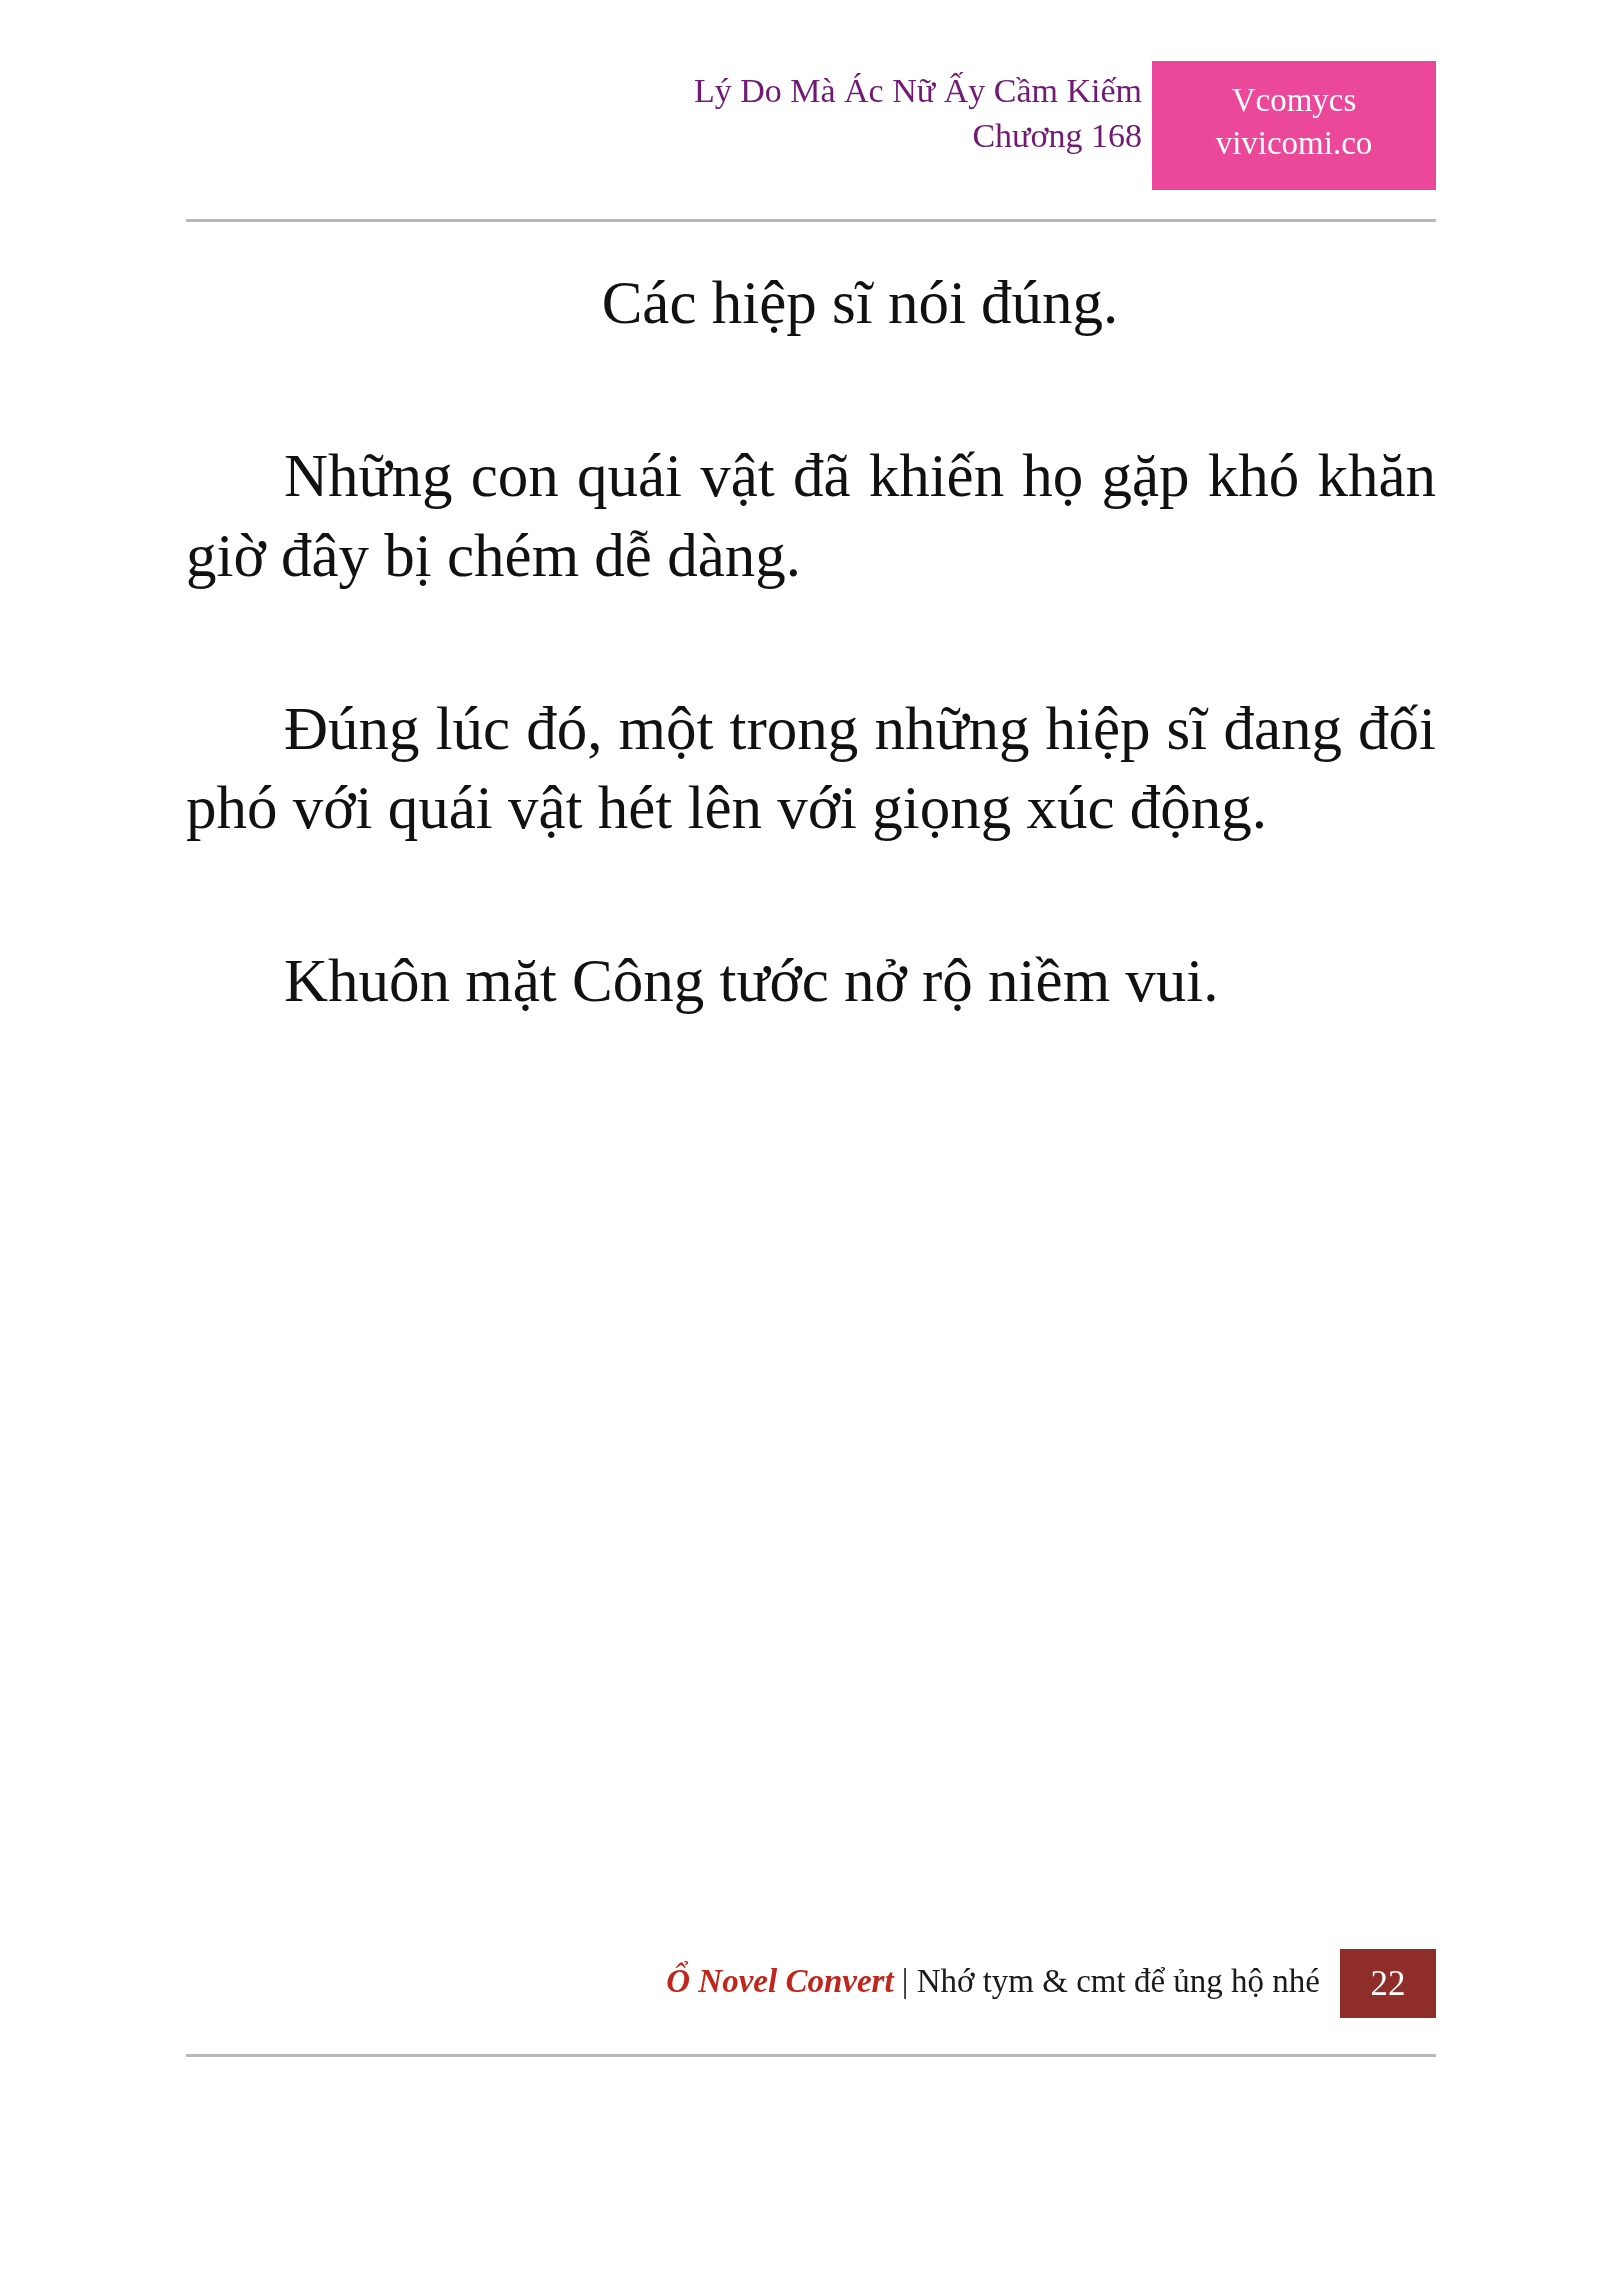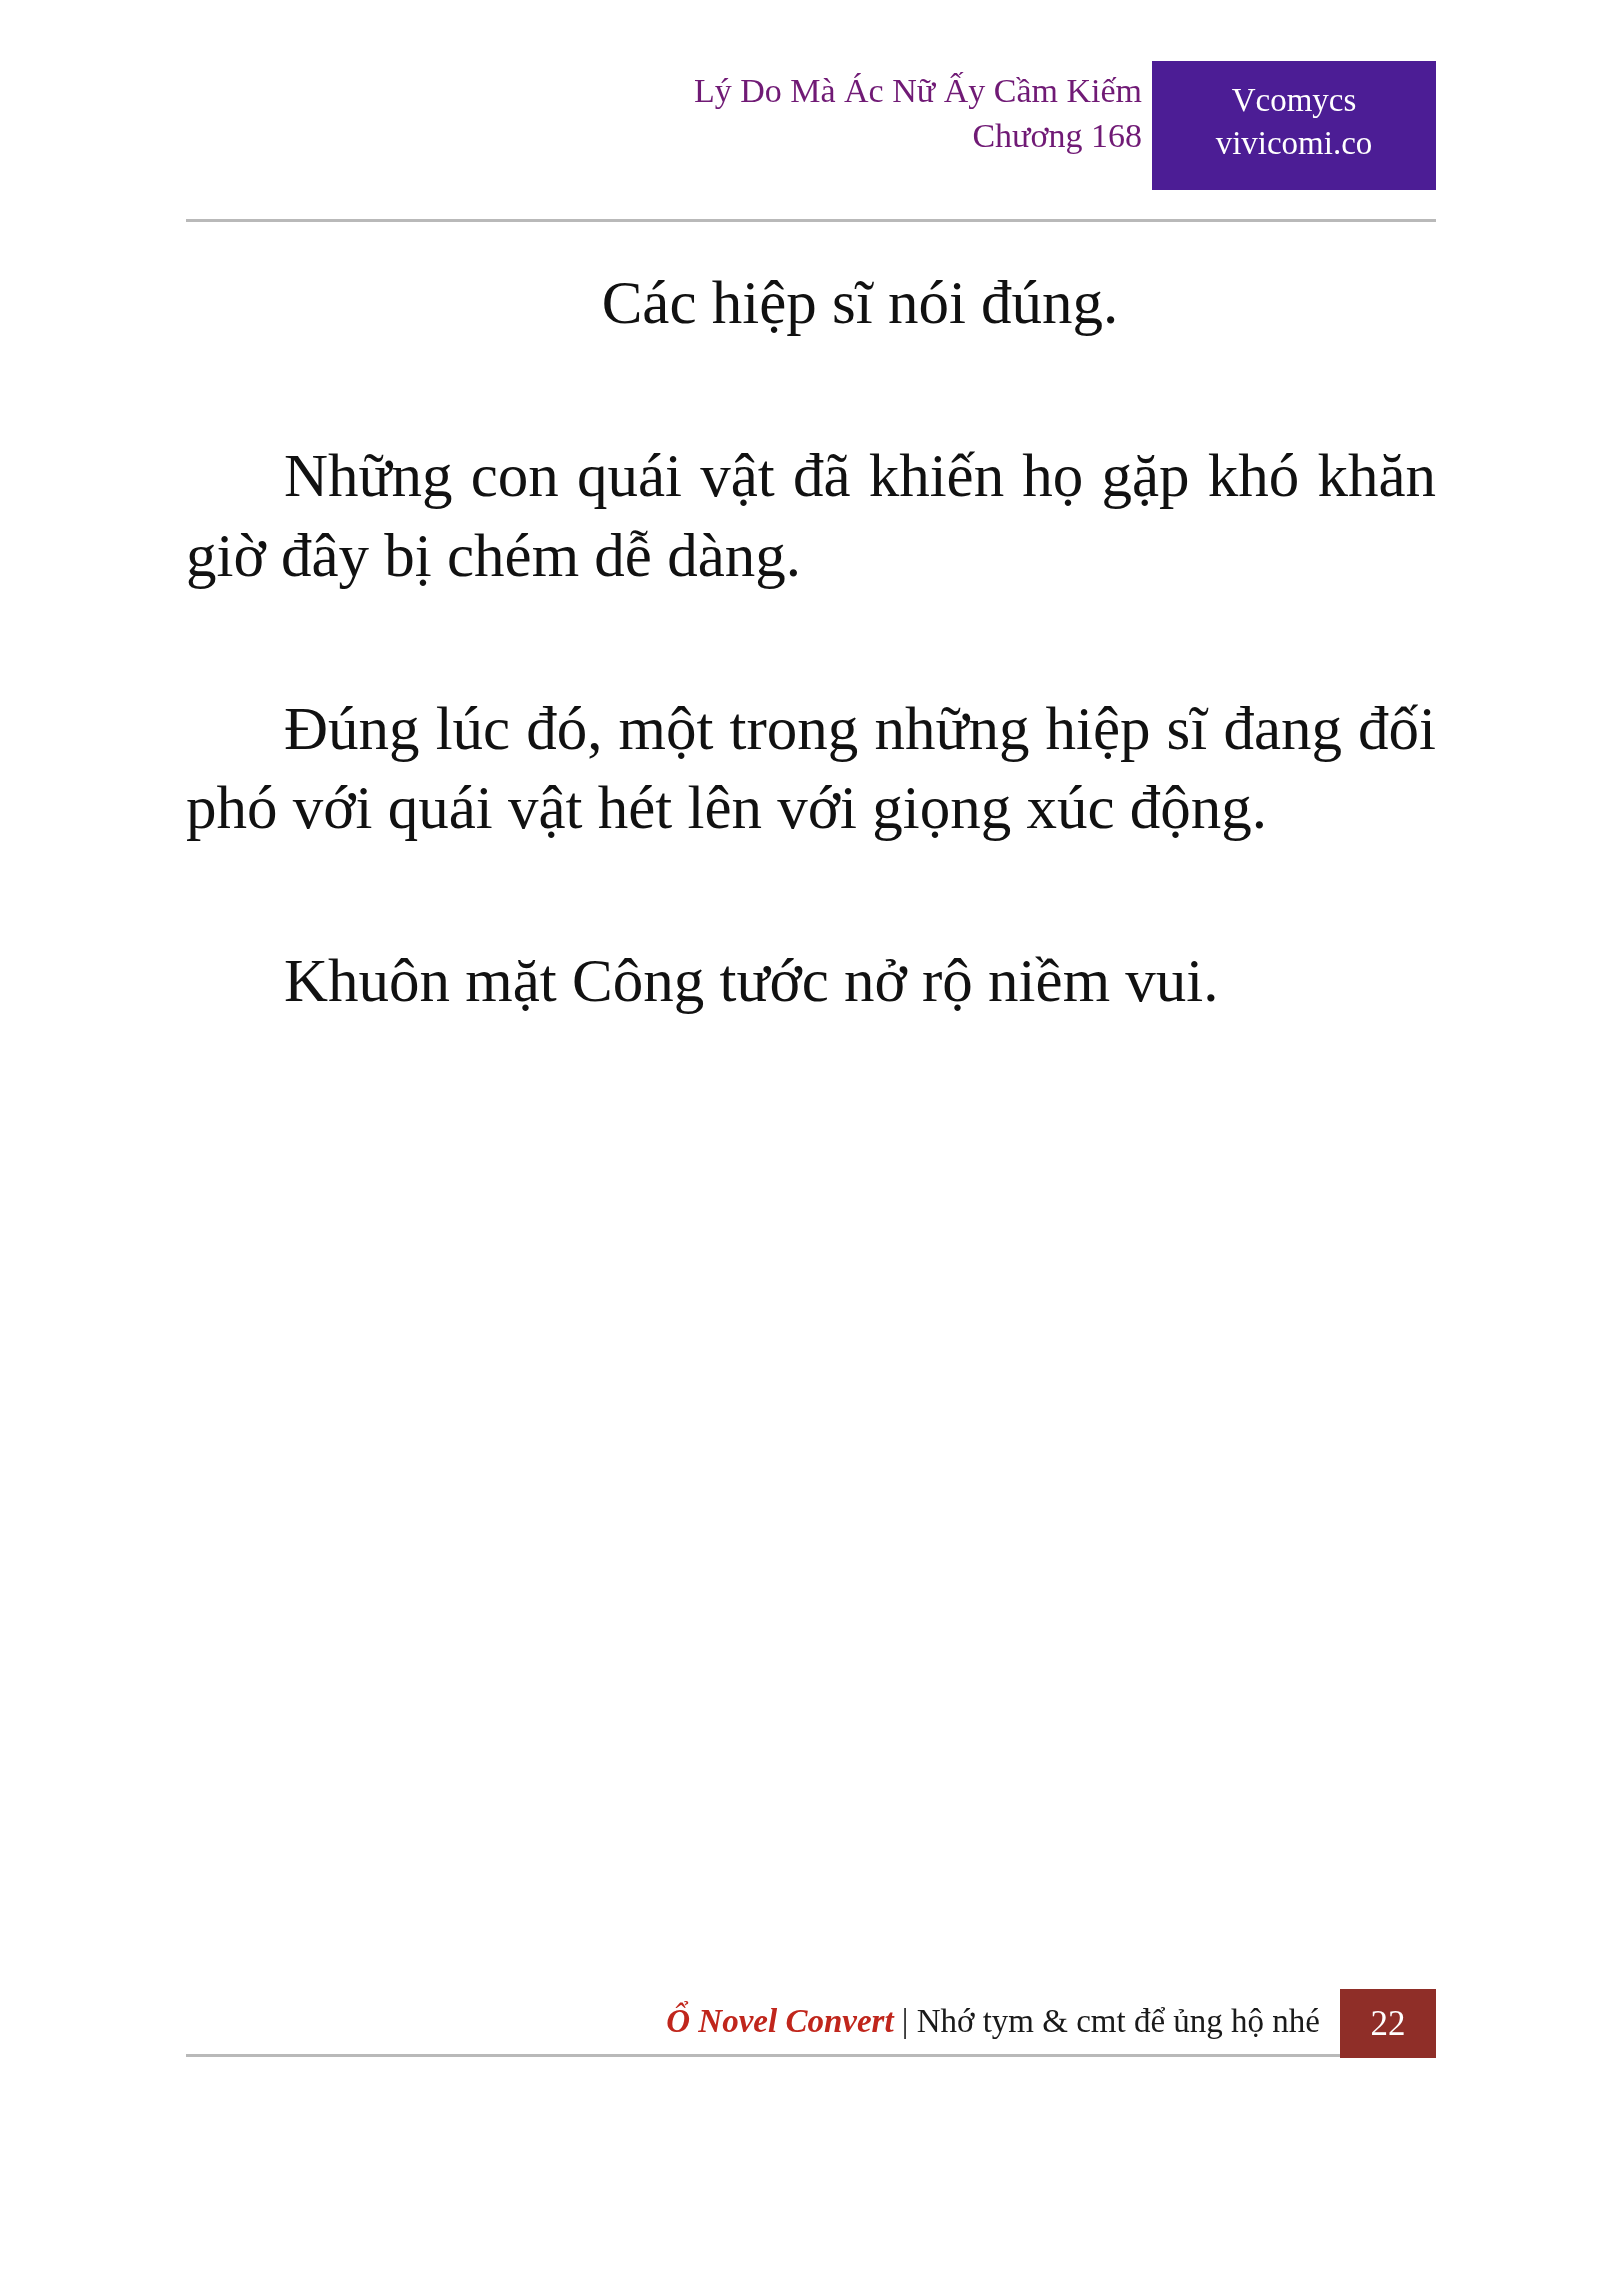--- a/index.html
+++ b/index.html
@@ -45,21 +45,21 @@
   }
   .header-line1 { display: block; }
   .header-line2 { display: block; }
 
   .header-badge {
     position: absolute;
     right: 0;
     top: -7.8px;
     width: 284px;
     height: 129px;
-    background: #4c1d95;
+    background: #ec4899;
     color: #ffffff;
     text-align: center;
     font-size: 33px;
     line-height: 1.32;
     padding-top: 17.6px;
     box-sizing: border-box;
     font-family: "Liberation Serif", serif;
   }
   .header-badge span { display: block; }
 
@@ -97,21 +97,21 @@
     position: absolute;
     left: 186px;
     top: 2054px;
     width: 1250px;
     height: 2.9px;
     background: #b9b9b9;
   }
   .footer {
     position: absolute;
     left: 186px;
-    top: 1989px;
+    top: 1949px;
     width: 1250px;
     height: 76px;
   }
   .footer-center {
     position: absolute;
     right: 116px;
     top: 13.7px;
     font-size: 33px;
     white-space: nowrap;
     font-family: "Liberation Serif", serif;

